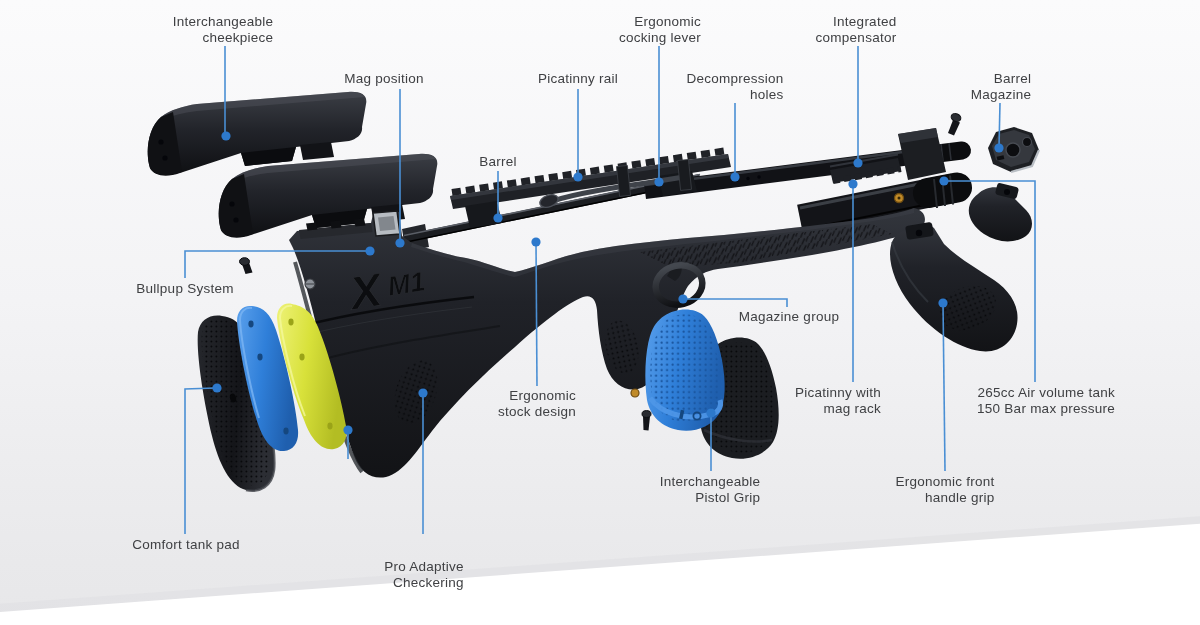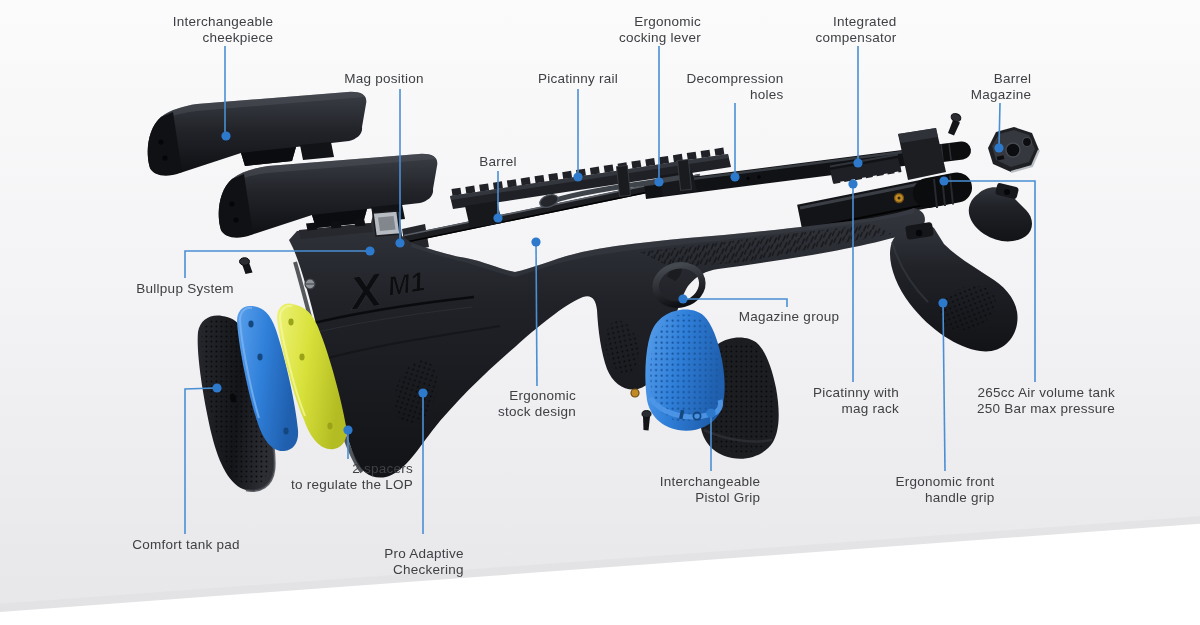--- a/index.html
+++ b/index.html
@@ -314,24 +314,22 @@
 compensator</span></div>
   <div class="callout" style="left:1001px;top:71px"><span>Barrel
 Magazine</span></div>
   <div class="callout" style="left:498px;top:154px"><span>Barrel</span></div>
   <div class="callout" style="left:185px;top:281px"><span>Bullpup System</span></div>
   <div class="callout" style="left:789px;top:309px"><span>Magazine group</span></div>
   <div class="callout" style="left:537px;top:388px"><span>Ergonomic
 stock design</span></div>
   <div class="callout" style="left:710px;top:474px"><span>Interchangeable
 Pistol Grip</span></div>
-  <div class="callout" style="left:856px;top:385px"><span>Picatinny with
+  <div class="callout" style="left:838px;top:385px"><span>Picatinny with
 mag rack</span></div>
   <div class="callout" style="left:1046px;top:385px"><span>265cc Air volume tank
-250 Bar max pressure</span></div>
+150 Bar max pressure</span></div>
   <div class="callout" style="left:945px;top:474px"><span>Ergonomic front
 handle grip</span></div>
-  <div class="callout" style="left:352px;top:461px"><span>2 spacers
-to regulate the LOP</span></div>
   <div class="callout" style="left:186px;top:537px"><span>Comfort tank pad</span></div>
-  <div class="callout" style="left:424px;top:546px"><span>Pro Adaptive
+  <div class="callout" style="left:424px;top:559px"><span>Pro Adaptive
 Checkering</span></div>
 </div>
 
 </body></html>

